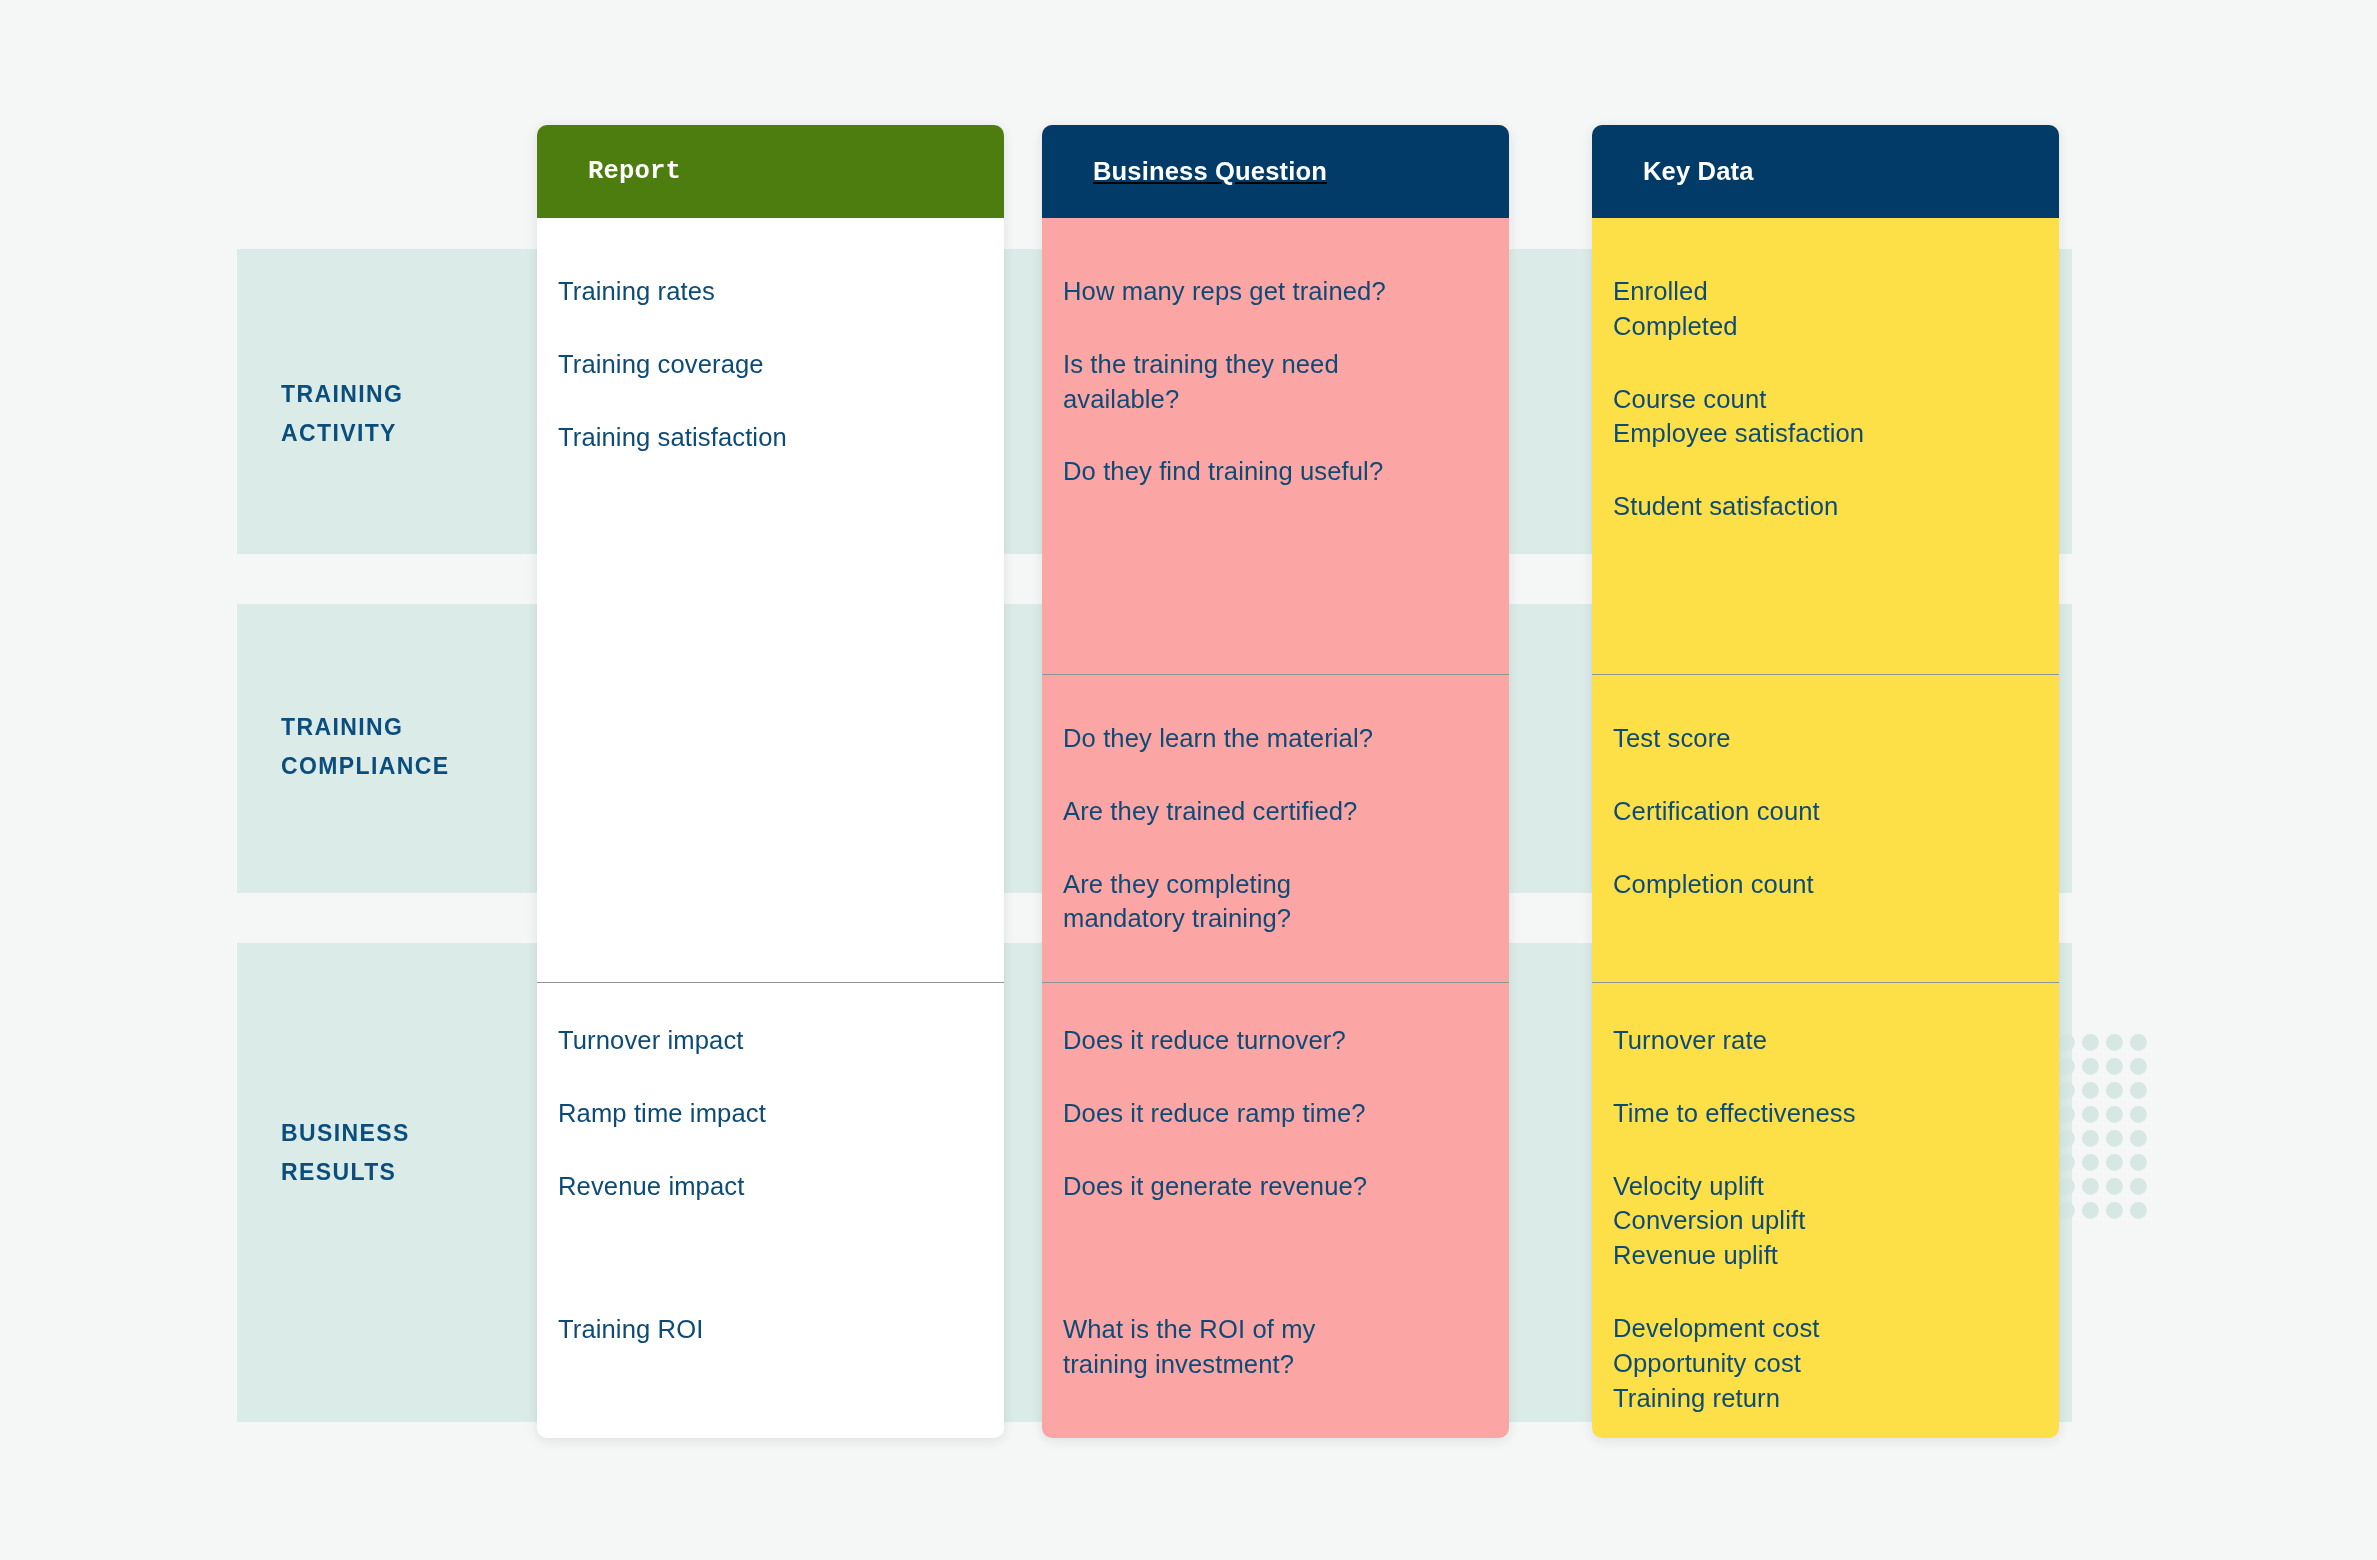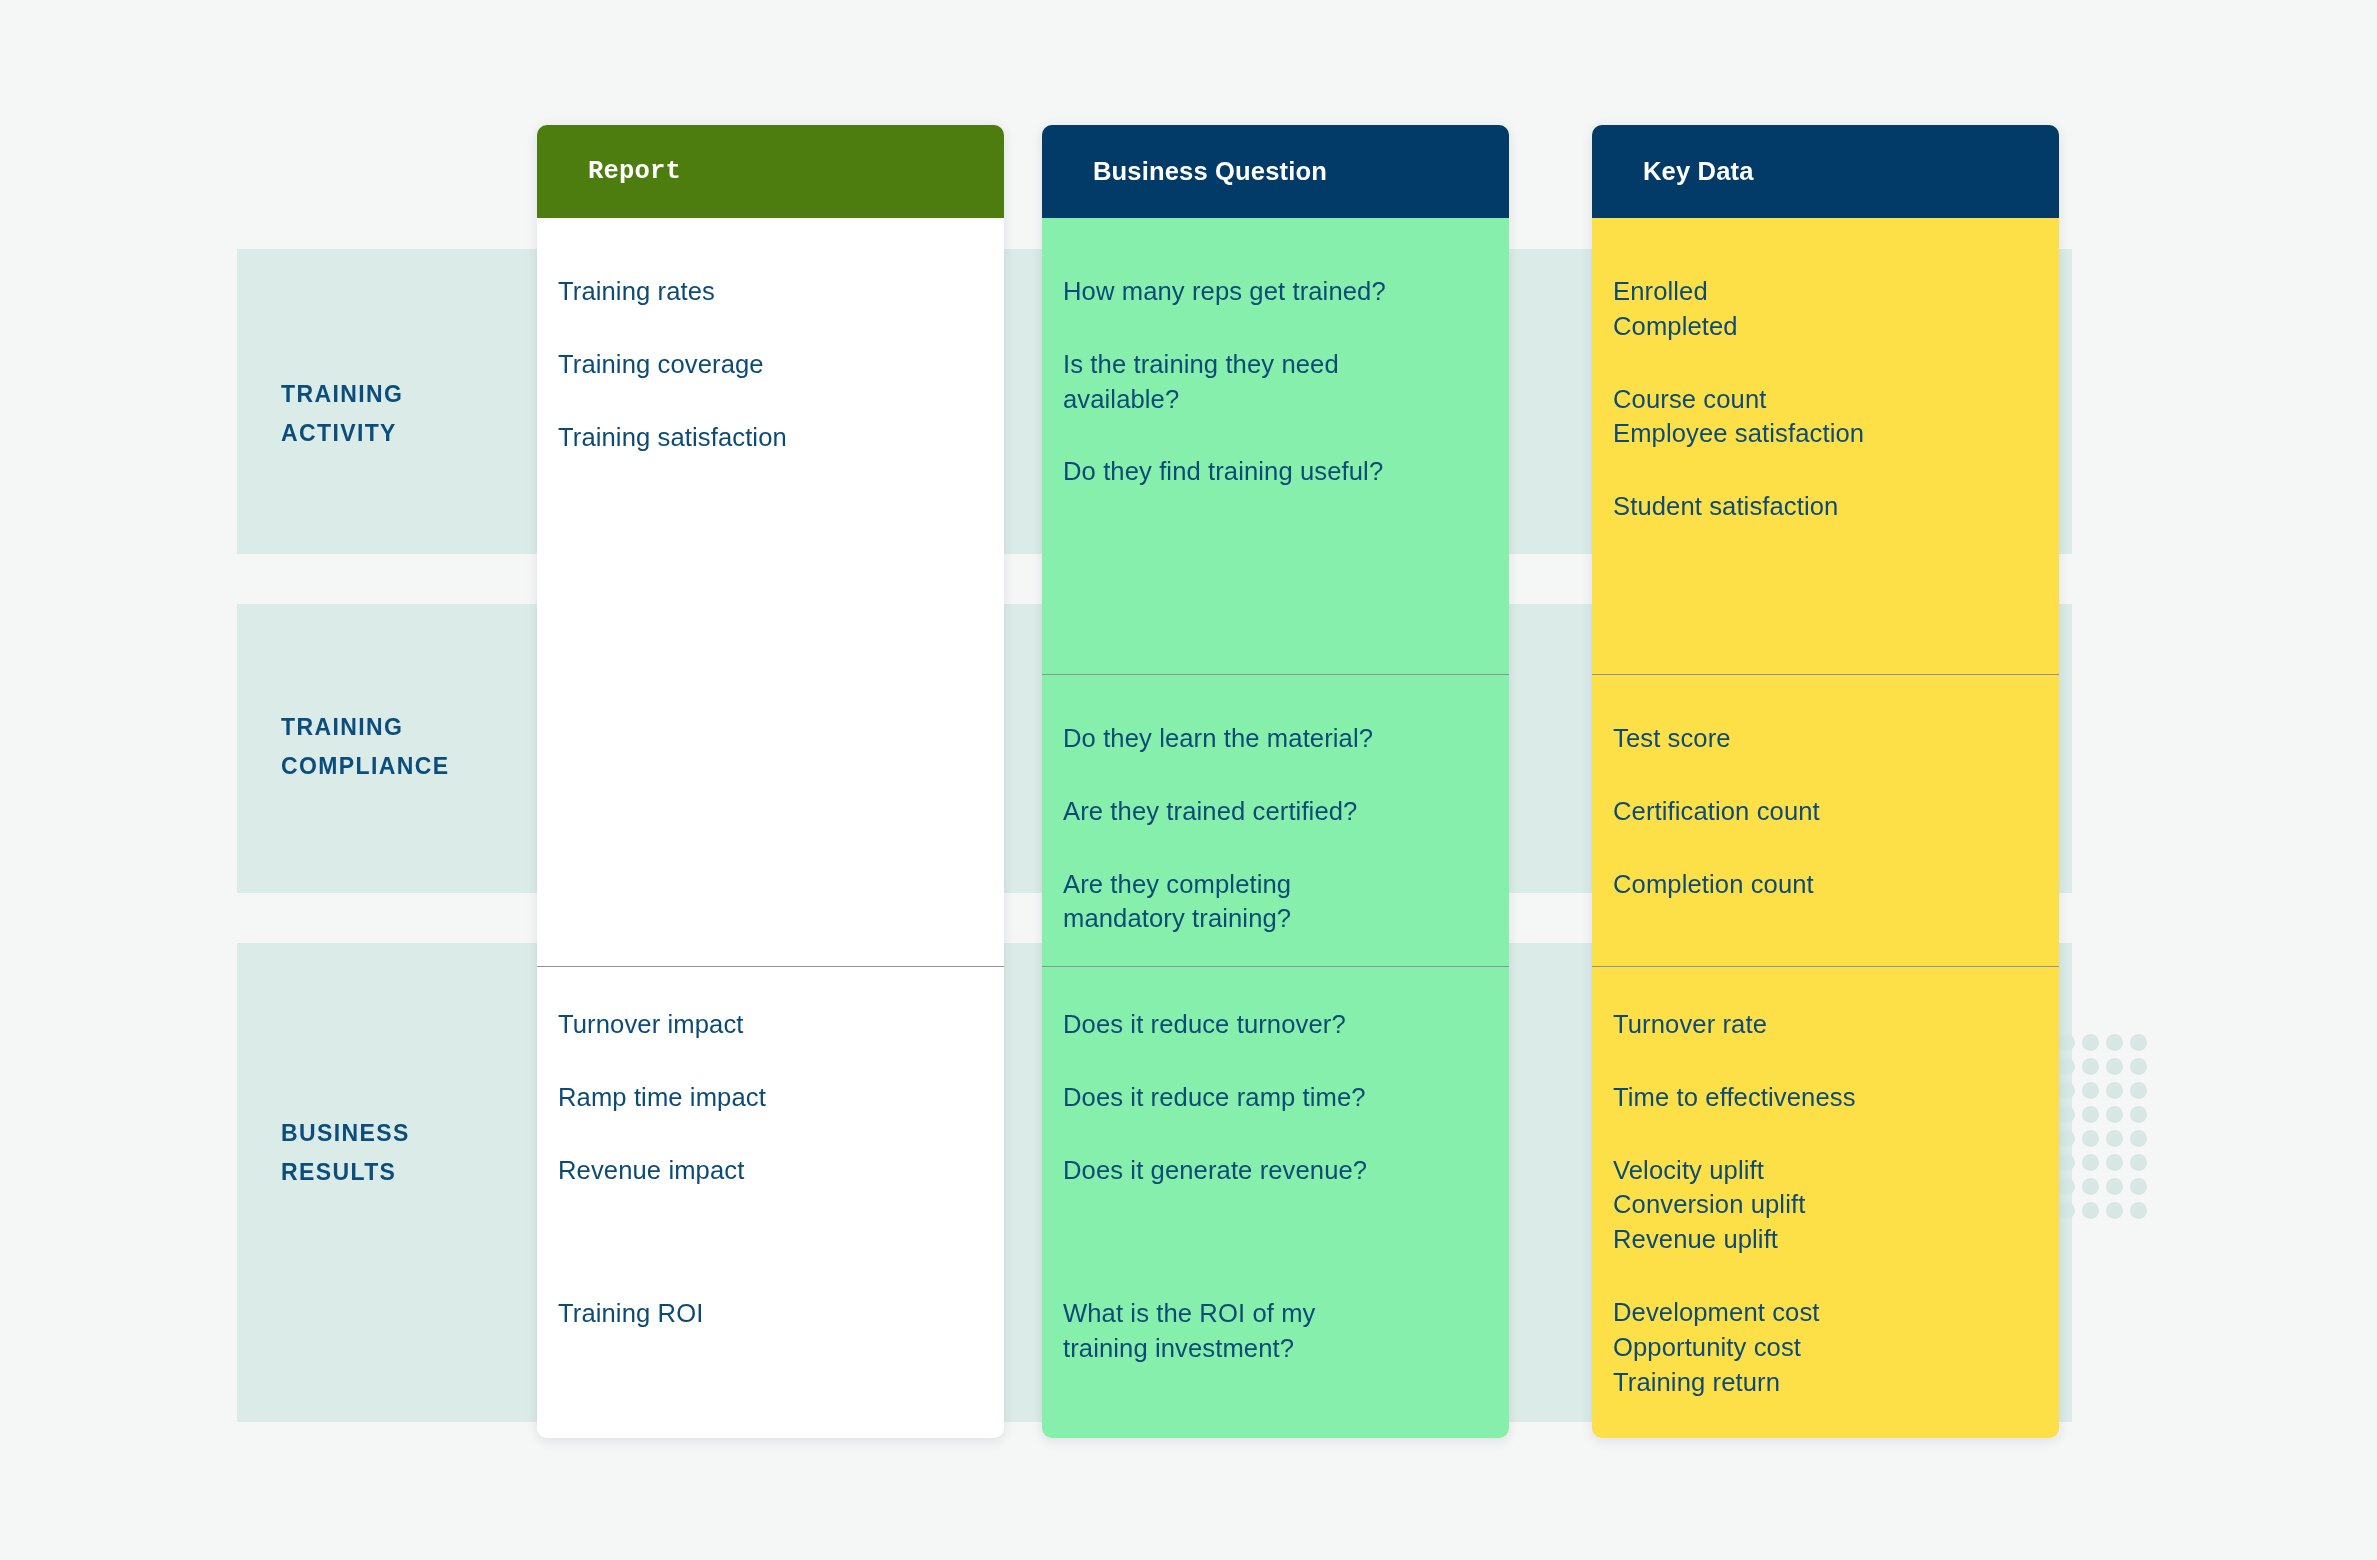--- a/index.html
+++ b/index.html
@@ -104,21 +104,21 @@
   .section {
     position: absolute;
     left: 0;
     right: 0;
     padding-left: 21px;
     padding-right: 21.5px;
     box-sizing: border-box;
   }
   .section.s0 { top: 0px;   height: 456px; }
   .section.s1 { top: 456px; height: 337px; border-top: 1.7px solid #8f9496; }
-  .section.s2 { top: 748px; height: 427px; border-top: 1.7px solid #8f9496; }
+  .section.s2 { top: 764px; height: 427px; border-top: 1.7px solid #8f9496; }
 
   .sect-inner { position: relative; height: 100%; }
 
   .item {
     color: #0d4b77;
     font-size: 25.6px;
     line-height: 1.36;
     letter-spacing: 0.004em;
   }
 
@@ -239,21 +239,21 @@
             </div>
             <div class="gap-xl"></div>
             <div class="group">
               <div class="item" style="color: rgb(13, 75, 119);">Training ROI</div>
             </div>
           </div>
         </div>
     </div>
   </div>
 
-  <div class="card c1" style="background: #86efac;">
+  <div class="card c1" style="background: #fca5a5; text-decoration: underline;">
     <div class="card-header" style="background: rgb(2, 58, 104);">
       <span class="card-header-title">Business Question</span>
     </div>
     <div class="card-body">
       <div class="section s0">
           <div class="sect-inner">
             <div class="group">
               <div class="item" style="color: rgb(13, 75, 119);">How many reps get trained?</div>
             </div>
             <div class="gap-lg"></div>

